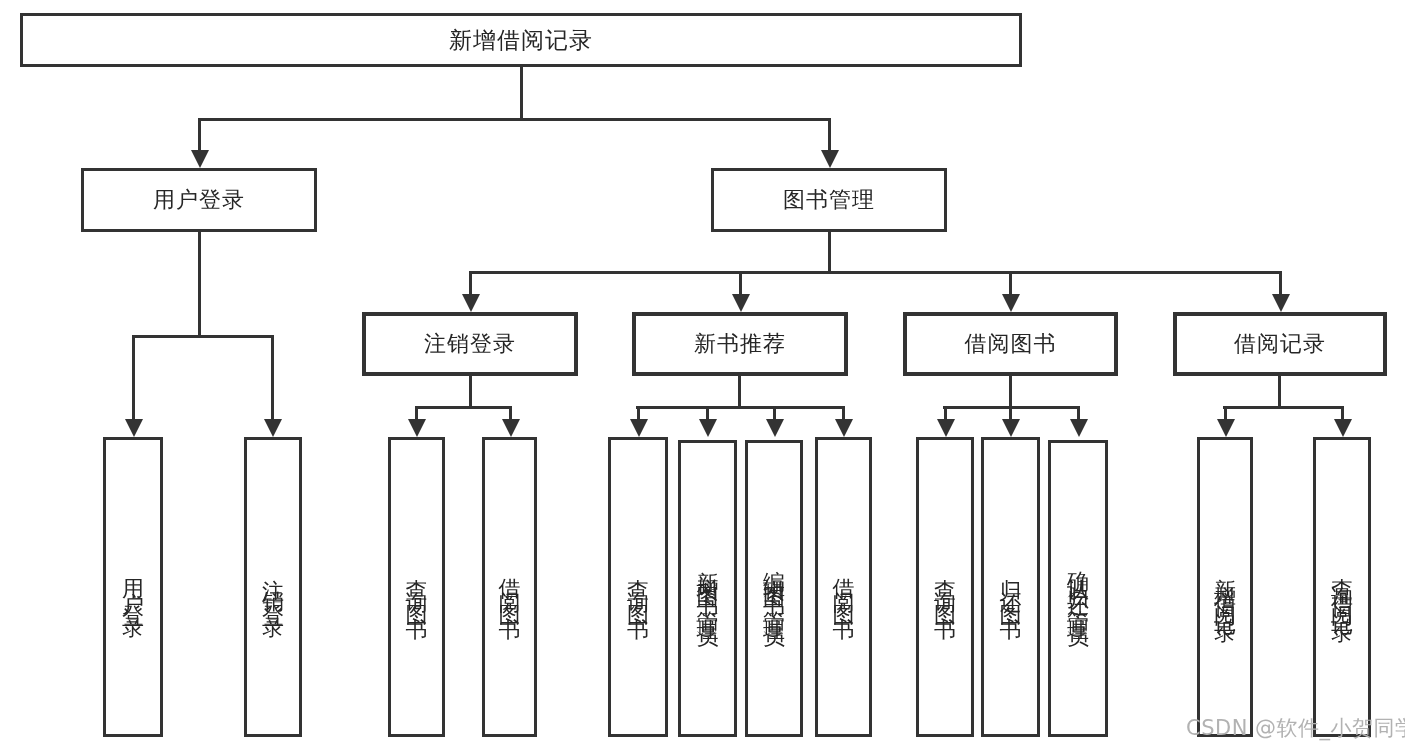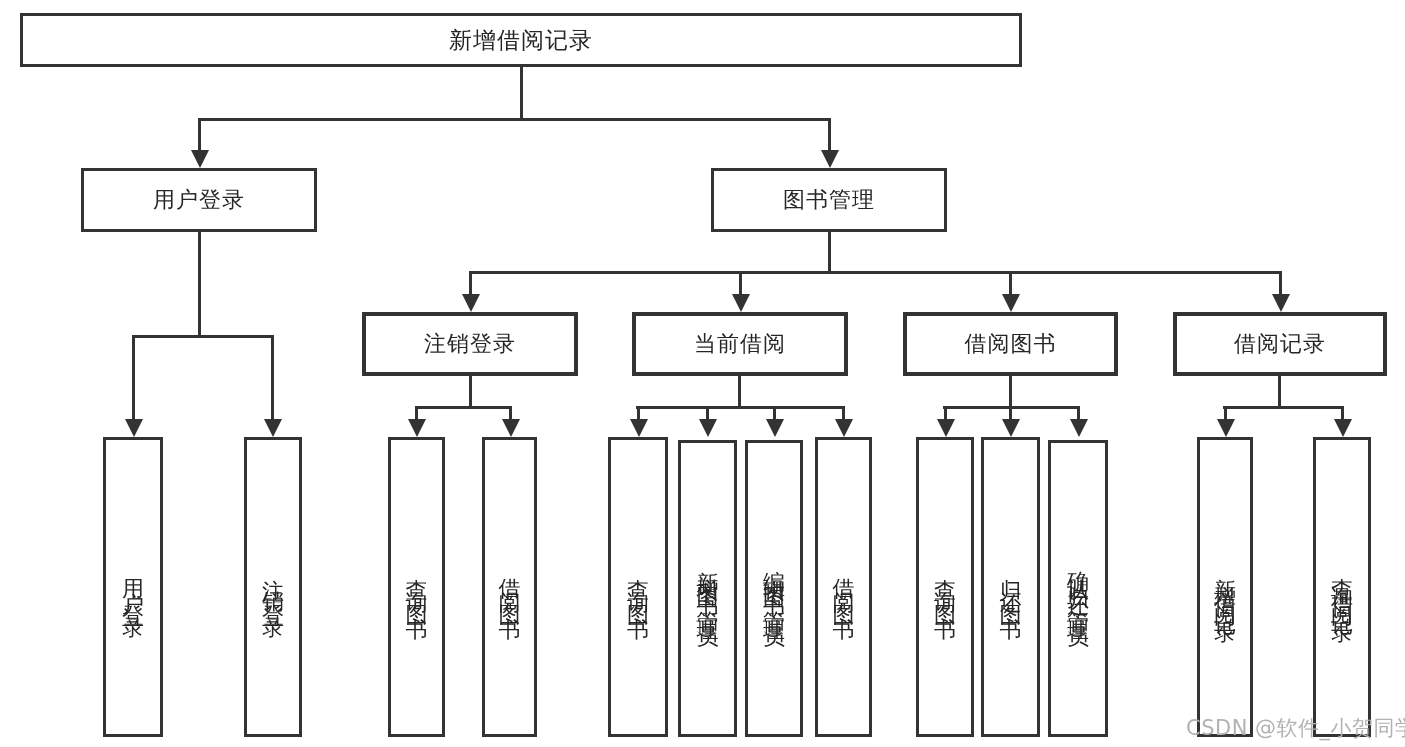--- a/index.html
+++ b/index.html
@@ -43,21 +43,21 @@
 <body>
 
 <div id="canvas">
 
   <div class="box root" style="left:20px;top:13px;width:1002px;height:54px;">新增借阅记录</div>
 
   <div class="box" style="left:81px;top:168px;width:236px;height:64px;">用户登录</div>
   <div class="box" style="left:711px;top:168px;width:236px;height:64px;">图书管理</div>
 
   <div class="box lvl3" style="left:362px;top:312px;width:216px;height:64px;">注销登录</div>
-  <div class="box lvl3" style="left:632px;top:312px;width:216px;height:64px;">当前借阅</div>
+  <div class="box lvl3" style="left:632px;top:312px;width:216px;height:64px;">新书推荐</div>
   <div class="box lvl3" style="left:903px;top:312px;width:215px;height:64px;">借阅图书</div>
   <div class="box lvl3" style="left:1173px;top:312px;width:214px;height:64px;">借阅记录</div>
 
   <div class="box vbox ls4" style="left:103px;top:437px;width:60px;height:300px;">用户登录</div>
   <div class="box vbox ls4" style="left:244px;top:437px;width:58px;height:300px;">注销登录</div>
 
   <div class="box vbox ls4" style="left:388px;top:437px;width:57px;height:300px;">查询图书</div>
   <div class="box vbox ls4" style="left:482px;top:437px;width:55px;height:300px;">借阅图书</div>
 
   <div class="box vbox ls4" style="left:608px;top:437px;width:60px;height:300px;">查询图书</div>

